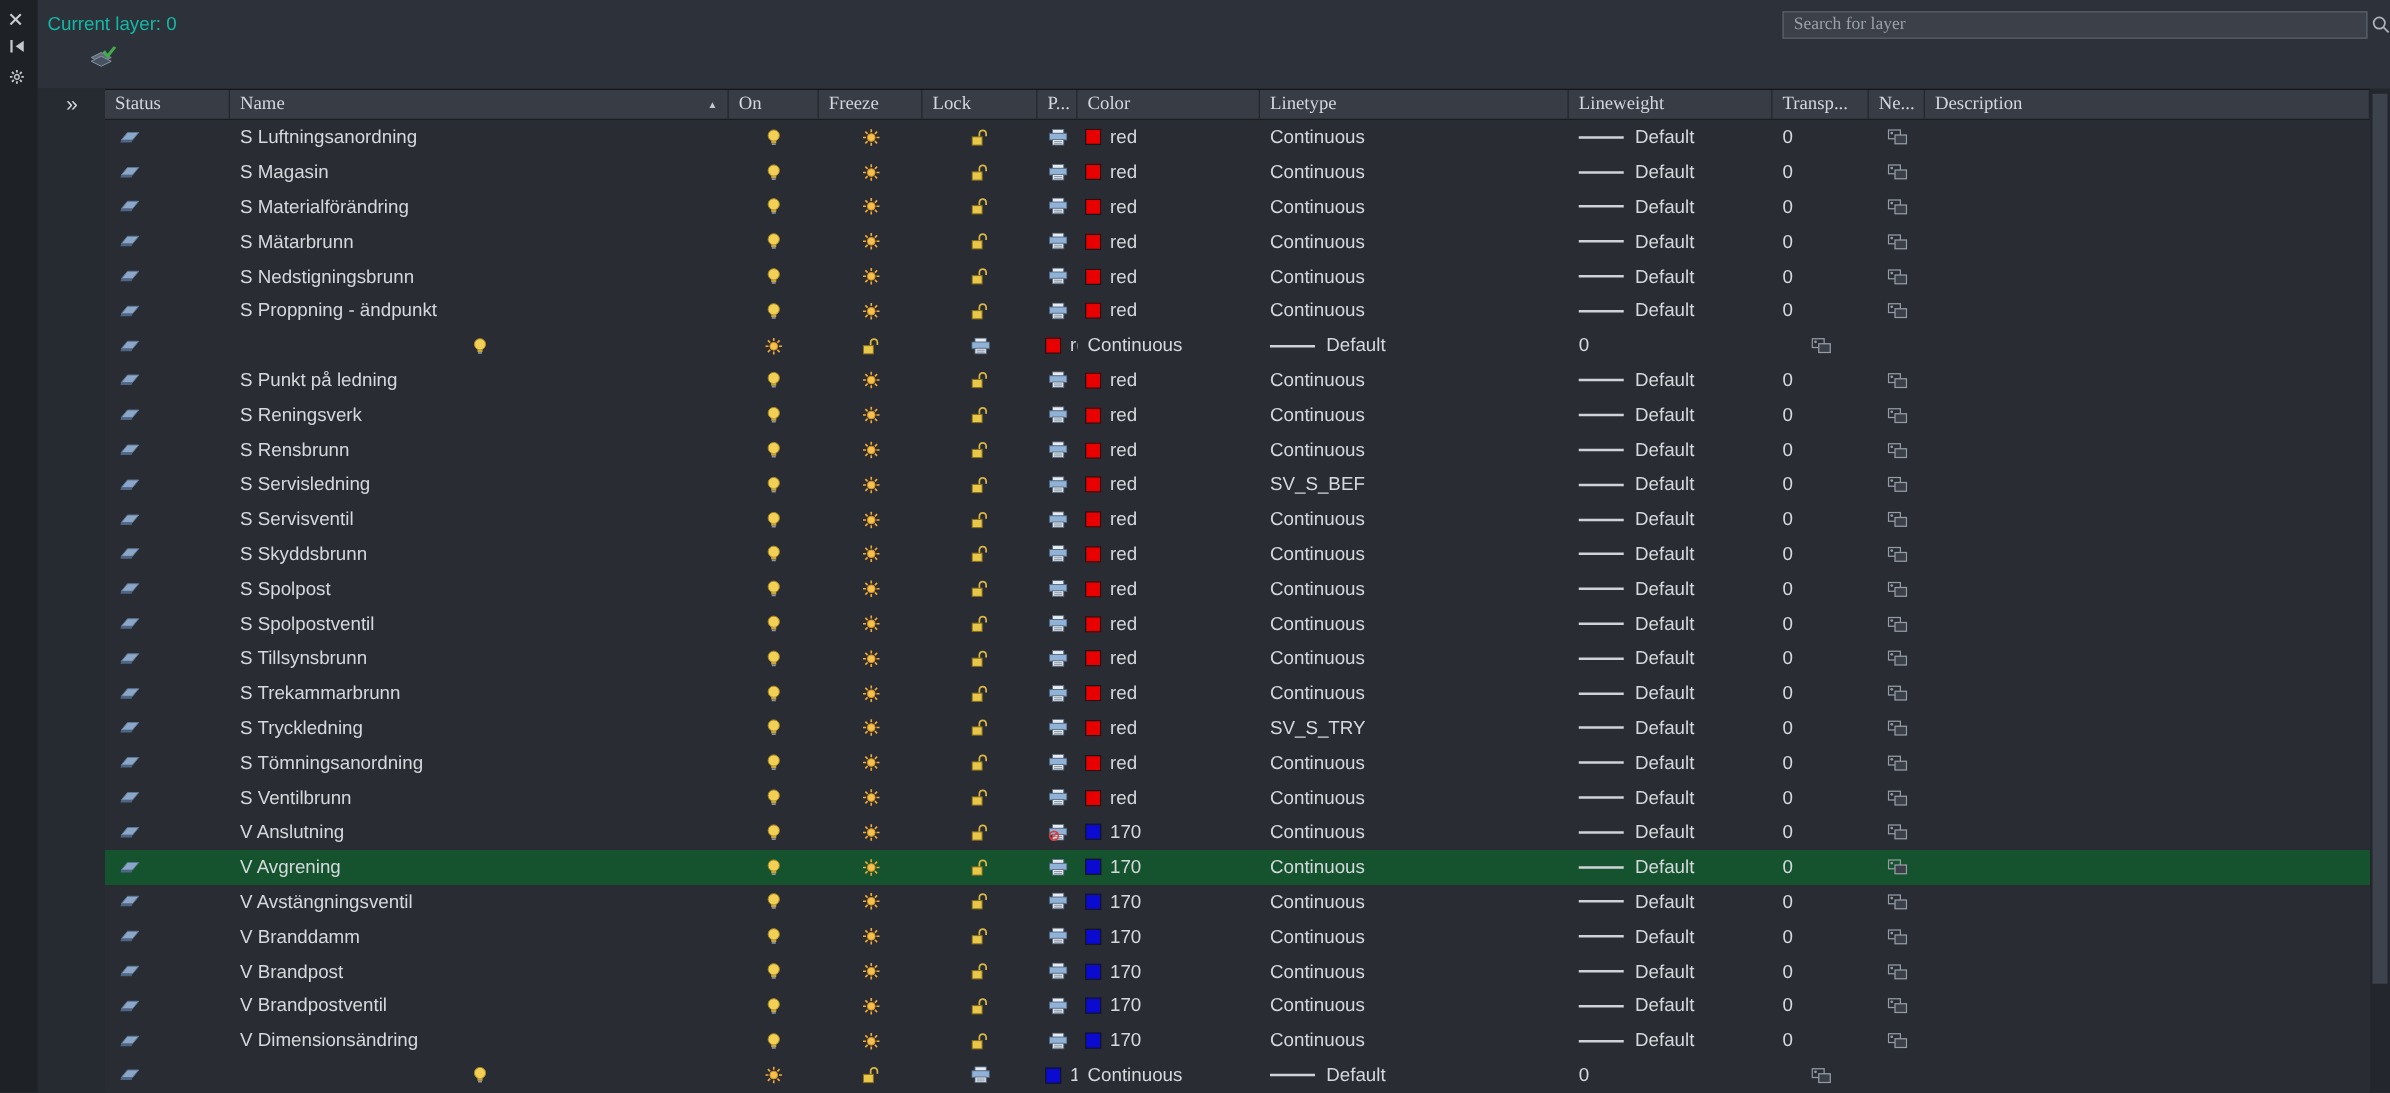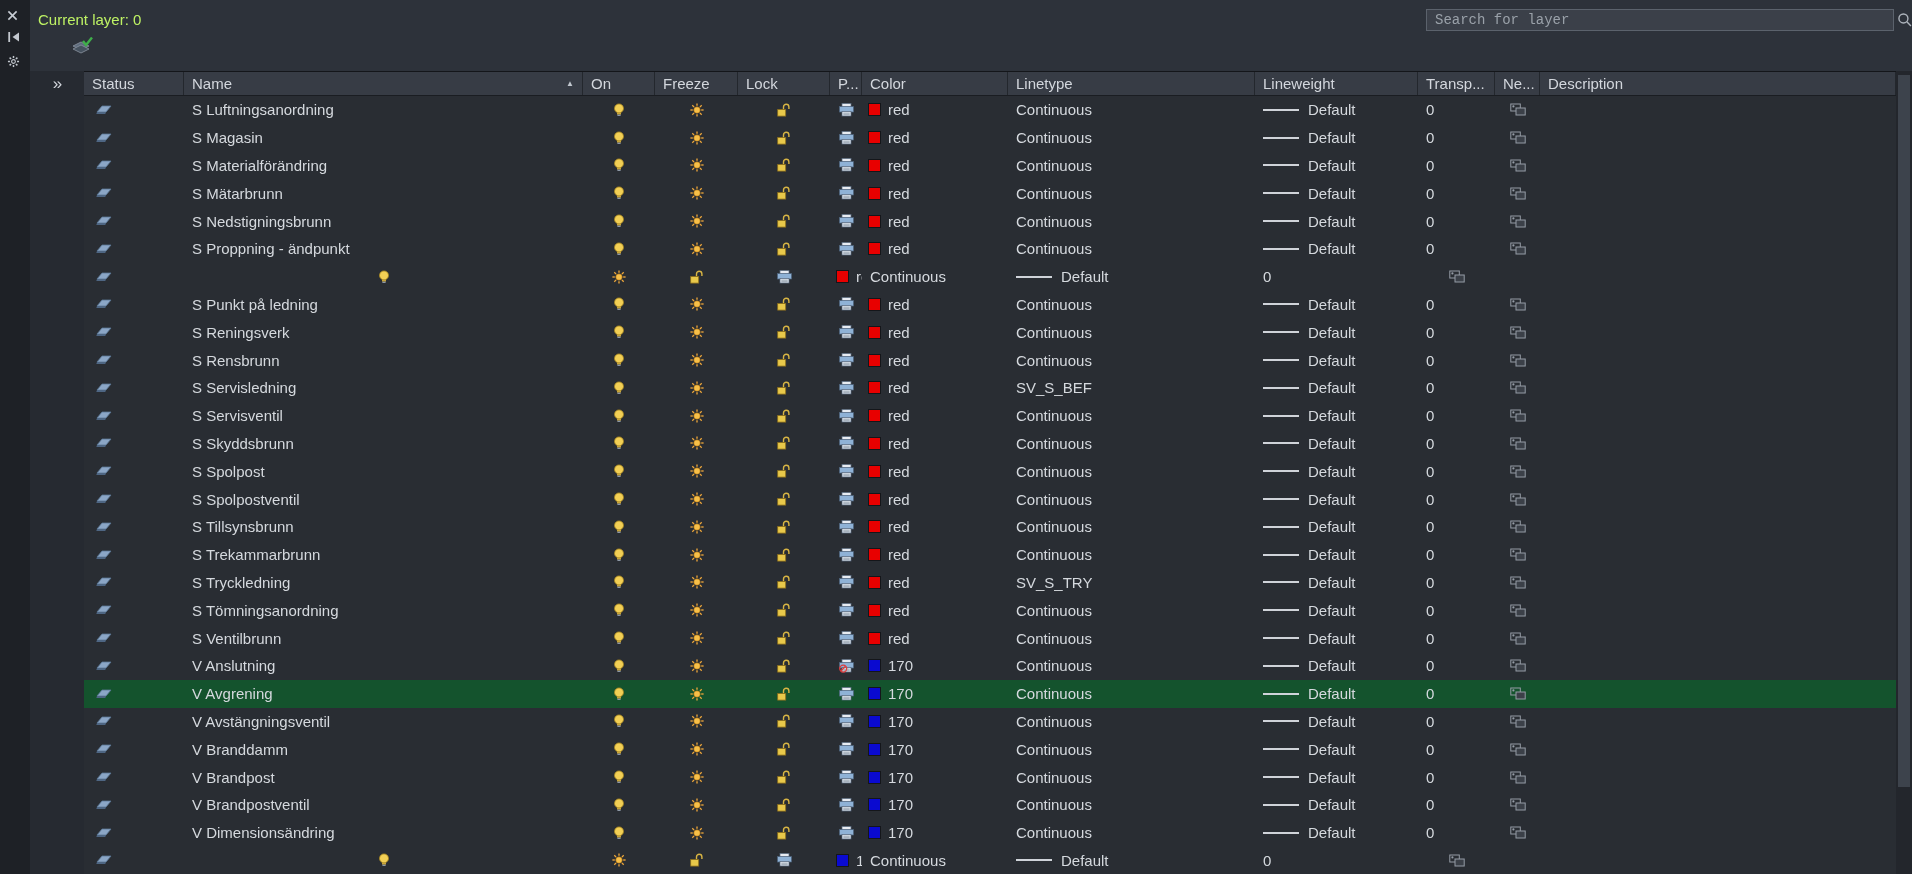--- a/index.html
+++ b/index.html
@@ -7,47 +7,47 @@
   body {
     width:1912px; height:874px; overflow:hidden; position:relative;
     background:#2a2e35; font-family:"Liberation Sans", sans-serif;
     -webkit-font-smoothing:antialiased;
   }
   
   .left-strip { position:absolute; left:0; top:0; width:30px; height:874px; background:#1e2126; z-index:5; }
   .strip-icon { position:absolute; left:7px; width:18px; height:16px; cursor:pointer; display:flex; align-items:center; }
   
   .top-bar { position:absolute; left:30px; top:0; width:1882px; height:71px; background:#2d323a; }
-  .current-layer { position:absolute; left:8px; top:11px; font-size:15px; color:#bef264; }
+  .current-layer { position:absolute; left:8px; top:11px; font-size:15px; color:#14b8a6; }
   .layerstates { position:absolute; left:40px; top:36px; width:24px; height:20px; cursor:pointer; }
   .search-box {
     position:absolute; right:18px; top:9px; width:468px; height:22px;
     background:#3b4049; border:1px solid #5b626c; color:#c9ced5;
-    font-size:14px; padding:0 8px; font-family:Liberation Mono, monospace;
+    font-size:14px; padding:0 8px; font-family:Liberation Serif, serif;
   }
   .search-box::placeholder { color:#9aa1a9; opacity:1; }
   .search-icon { position:absolute; right:0px; top:11px; width:16px; height:16px; }
   
   .table { position:absolute; left:30px; top:71px; width:1882px; height:803px; background:#292d33; }
   .gutter { position:absolute; left:0; top:0; width:54px; height:100%; background:#262a31; }
   .expand-btn {
     position:absolute; left:10px; top:1px; width:34px; height:23px;
     color:#d2d6dc; font-size:17px; line-height:23px; text-align:center; cursor:pointer;
     letter-spacing:-1px;
   }
   .grid-zone { position:absolute; left:54px; top:0; right:16px; height:100%; }
   .grid-row { display:grid; grid-template-columns:100px 399px 72px 83px 92px 32px 146px 247px 163px 77px 45px minmax(0,1fr); }
   .header-row {
     height:25px; background:#373c45;
     border-top:1px solid #14161a; border-bottom:1px solid #1a1d22;
   }
   .hcell {
     position:relative; display:flex; align-items:center; padding:0 6px 0 8px;
     font-size:15px; color:#d3d7dd; border-right:1px solid #23272d;
-    white-space:nowrap; overflow:hidden; cursor:pointer;
+    white-space:nowrap; overflow:hidden; cursor:pointer;font-family:Liberation Serif, serif;
   }
   .sort-arrow { margin-left:auto; font-size:8px; color:#c2c8cf; padding-right:2px; }
   .rows { height:778px; overflow:hidden; }
   .row { height:27.8px; font-size:15px; color:#d5d9de; }
   .row.selected { background:#14532d; }
   .cell { display:flex; align-items:center; overflow:hidden; white-space:nowrap; }
   .c-status { padding-left:12px; }
   .c-name { padding-left:8px; cursor:default; }
   .c-center { justify-content:center; }
   .c-color { padding-left:6px; }

